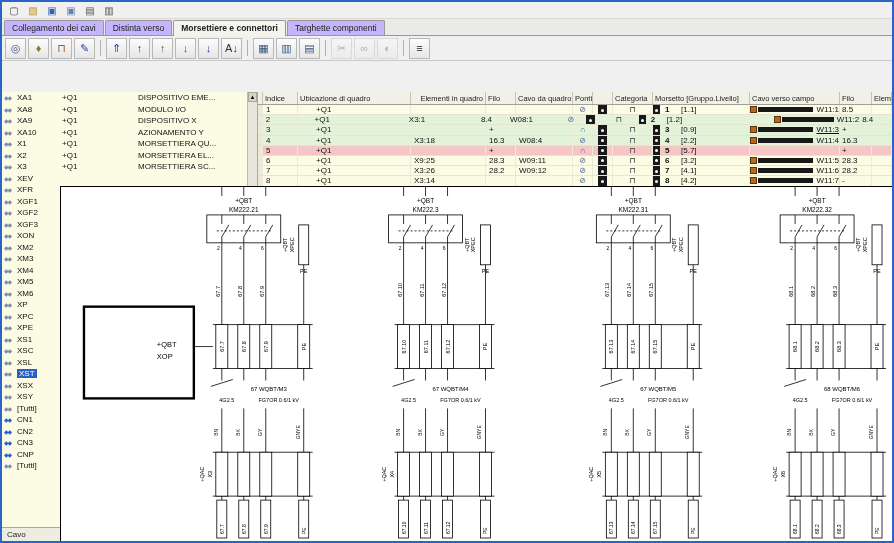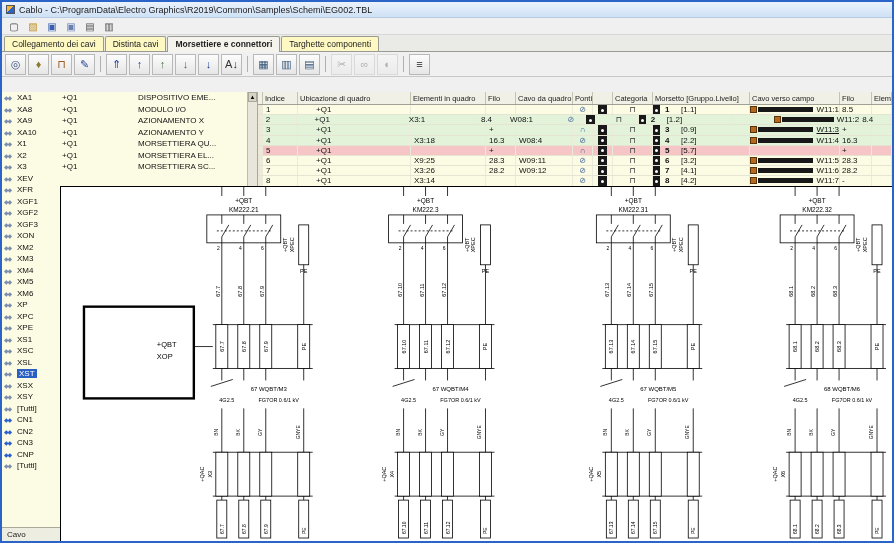--- a/index.html
+++ b/index.html
@@ -19,21 +19,21 @@
   .t1{height:17px;gap:1px;}
   .t2{height:25px;gap:2px;border-bottom:1px solid #c8c8c8;}
   .tbtn{display:flex;align-items:center;justify-content:center;background:#f0f0f0;border:1px solid transparent;}
   .t1 .tbtn{width:18px;height:15px;font-size:10px;}
   .t2 .tbtn{width:21px;height:21px;font-size:11px;border:1px solid #b8b8b8;background:linear-gradient(#fcfcfc,#e6e6e6);}
   .tbtn.disabled{opacity:.4;}
   .tsep{width:1px;height:16px;background:#b0b0b0;margin:0 3px;}
   
   .tabsrow{height:17px;display:flex;align-items:flex-end;padding-left:2px;background:#eaeae6;border-bottom:1px solid #9a9a94;}
   .tab{font-size:8.5px;padding:2px 7px 2px 7px;border:1px solid #9a9a94;border-bottom:none;
-    background:#fef9c3;margin-right:1px;border-radius:2px 2px 0 0;color:#222;}
+    background:#c4b5fd;margin-right:1px;border-radius:2px 2px 0 0;color:#222;}
   .tab.active{background:#f4f3ec;font-weight:bold;position:relative;top:1px;padding-bottom:3px;}
   
   .body{position:absolute;left:0;right:0;top:90px;bottom:14px;display:flex;}
   
   .leftpanel{position:relative;width:256px;background:#fcfbe4;border-right:1px solid #a9a89a;overflow:hidden;}
   .lheader{display:flex;height:12px;background:#f1f0e6;border-bottom:1px solid #a0a096;}
   .lheader .hc{font-size:8px;color:#222;border-right:1px solid #c4c3b2;padding:1px 2px;overflow:hidden;white-space:nowrap;}
   .lrow{display:flex;height:11.5px;align-items:center;cursor:default;}
   .lrow .c{font-size:8px;color:#111;white-space:nowrap;overflow:hidden;padding:0 2px;}
   .licon{font-size:6px;letter-spacing:-1px;width:13px;display:inline-block;}
@@ -64,24 +64,20 @@
     border-top:1px solid #a9a89a;font-size:8px;color:#222;display:flex;align-items:center;padding-left:5px;}
   
   .overlay{position:absolute;left:58px;top:184px;right:0;bottom:0;background:#fff;
     border-left:1px solid #000;border-top:1px solid #000;z-index:40;}
   .overlay svg{width:100%;height:100%;display:block;}
 </style>
 </head>
 <body>
 
 <div class="window">
-  <div class="titlebar">
-    <span class="appicon"></span>
-    <span class="titletext">Cablo - C:\ProgramData\Electro Graphics\R2019\Common\Samples\Schemi\EG002.TBL</span>
-  </div>
   <div class="toolbar t1" id="toolbar1">
       <button class="tbtn">
         <span style="color: rgb(68, 68, 68);">▢</span>
       </button>
       <button class="tbtn">
         <span style="color: rgb(192, 144, 32);">▨</span>
       </button>
       <button class="tbtn">
         <span style="color: rgb(58, 95, 174);">▣</span>
       </button>
@@ -90,21 +86,21 @@
       </button>
       <button class="tbtn">
         <span style="color: rgb(85, 85, 85);">▤</span>
       </button>
       <button class="tbtn">
         <span style="color: rgb(85, 85, 85);">▥</span>
       </button>
     </div>
   <div class="tabsrow" id="tabsrow">
       <span class="tab">Collegamento dei cavi</span>
-      <span class="tab">Distinta cavi</span>
+      <span class="tab">Distinta verso</span>
       <span class="tab active">Morsettiere e connettori</span>
       <span class="tab">Targhette componenti</span>
     </div>
   <div class="toolbar t2" id="toolbar2">
       <button class="tbtn">
         <span style="color: rgb(51, 74, 119);">◎</span>
       </button>
       <button class="tbtn">
         <span style="color: rgb(138, 122, 48);">♦</span>
       </button>
@@ -171,21 +167,21 @@
           <div class="lrow">
             <span class="c" style="width: 58px;"><span class="licon" style="color: rgb(122, 143, 176);">◆◆</span><span>XA8</span></span>
             <span class="c" style="width: 38px;">+Q1</span>
             <span class="c" style="width: 38px;"></span>
             <span class="c" style="flex: 1 1 0%;">MODULO I/O</span>
           </div>
           <div class="lrow">
             <span class="c" style="width: 58px;"><span class="licon" style="color: rgb(122, 143, 176);">◆◆</span><span>XA9</span></span>
             <span class="c" style="width: 38px;">+Q1</span>
             <span class="c" style="width: 38px;"></span>
-            <span class="c" style="flex: 1 1 0%;">AZIONAMENTO X</span>
+            <span class="c" style="flex: 1 1 0%;">DISPOSITIVO X</span>
           </div>
           <div class="lrow">
             <span class="c" style="width: 58px;"><span class="licon" style="color: rgb(122, 143, 176);">◆◆</span><span>XA10</span></span>
             <span class="c" style="width: 38px;">+Q1</span>
             <span class="c" style="width: 38px;"></span>
             <span class="c" style="flex: 1 1 0%;">AZIONAMENTO Y</span>
           </div>
           <div class="lrow">
             <span class="c" style="width: 58px;"><span class="licon" style="color: rgb(122, 143, 176);">◆◆</span><span>X1</span></span>
             <span class="c" style="width: 38px;">+Q1</span>
@@ -363,21 +359,21 @@
         </div>
       <div class="lscroll">
           <span class="arr">▲</span>
         </div>
     </div>
     <div class="maintable">
       <div class="theader" id="theader">
           <span class="hc" style="width: 5px;"></span>
           <span class="hc" style="width: 35px;">Indice</span>
           <span class="hc" style="width: 113px;">Ubicazione di quadro</span>
-          <span class="hc" style="width: 75px;">Elementi in quadro</span>
+          <span class="hc" style="width: 75px; text-align: right;">Elementi in quadro</span>
           <span class="hc" style="width: 30px;">Filo</span>
           <span class="hc" style="width: 57px;">Cavo da quadro</span>
           <span class="hc" style="width: 20px;">Ponti</span>
           <span class="hc" style="width: 20px;"></span>
           <span class="hc" style="width: 40px;">Categoria</span>
           <span class="hc" style="width: 97px;">Morsetto [Gruppo.Livello]</span>
           <span class="hc" style="width: 90px;">Cavo verso campo</span>
           <span class="hc" style="width: 32px;">Filo</span>
           <span class="hc" style="flex: 1 1 0%;">Eleme</span>
         </div>

